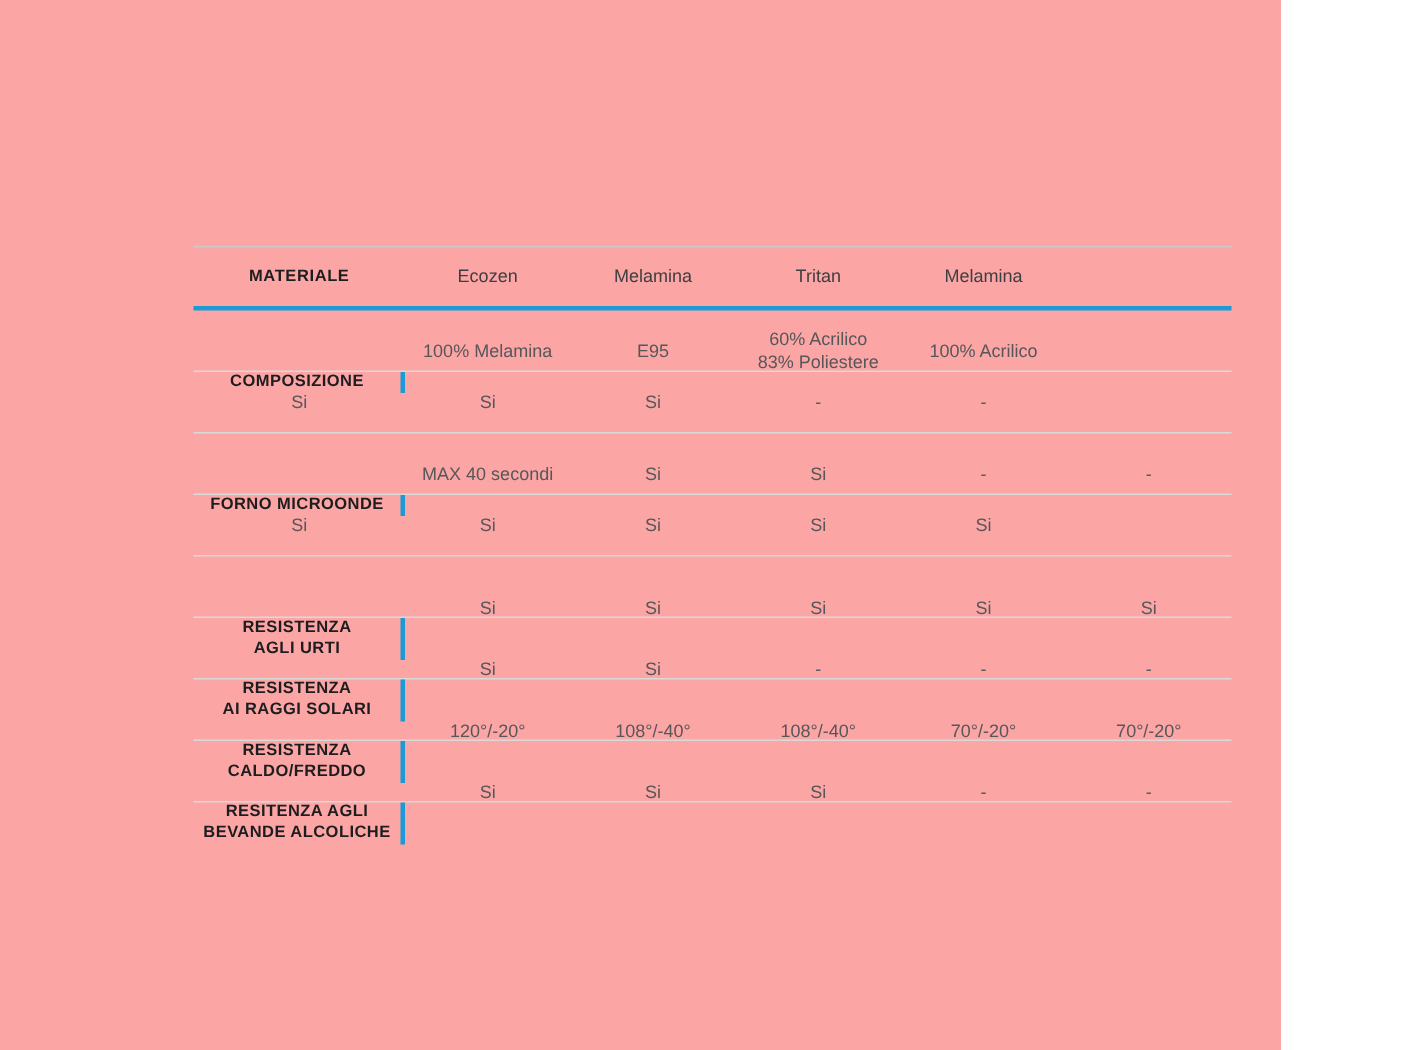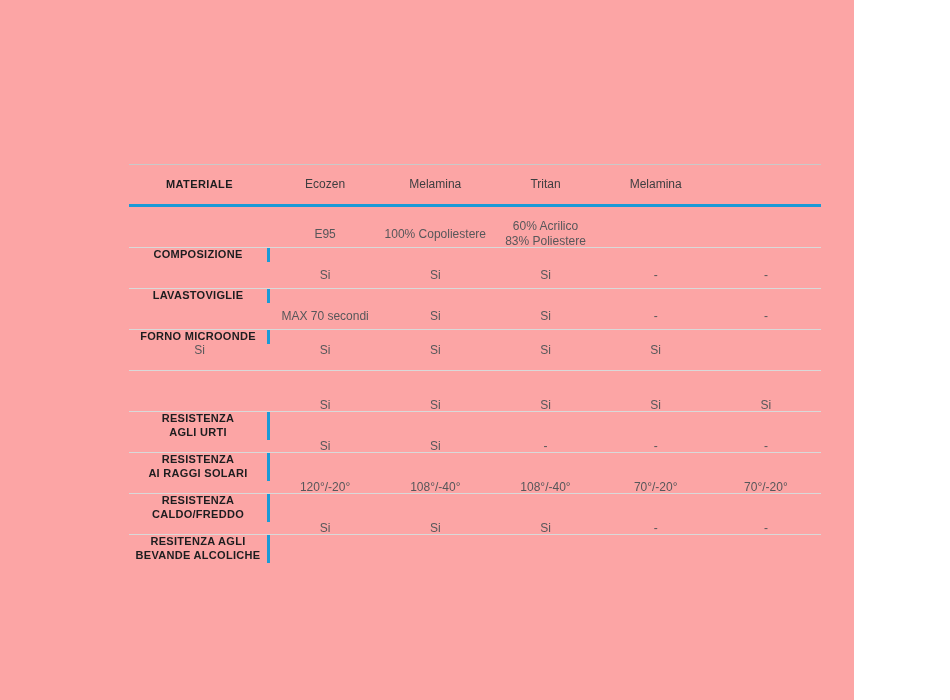--- a/index.html
+++ b/index.html
@@ -81,36 +81,36 @@
     <div class="cell header-cell">Ecozen</div>
         <div class="cell header-cell">Melamina</div>
         <div class="cell header-cell">Tritan</div>
         <div class="cell header-cell">Melamina</div>
       </div>
     <div class="blue-rule"></div>
     <div>
 
     <div class="row grid-cols">
           <div class="cell label-cell">COMPOSIZIONE</div>
+          <div class="cell value-cell">100% Melamina</div>
           <div class="cell value-cell">E95</div>
-          <div class="cell value-cell">100% Copoliestere</div>
           <div class="cell value-cell">60% Acrilico
 83% Poliestere</div>
+          <div class="cell value-cell">100% Acrilico</div>
         </div>
         <div class="row grid-cols">
-          <div class="cell label-cell">LAVASTOVIGLIE</div>
           <div class="cell value-cell">Si</div>
           <div class="cell value-cell">Si</div>
           <div class="cell value-cell">Si</div>
           <div class="cell value-cell">-</div>
           <div class="cell value-cell">-</div>
         </div>
         <div class="row grid-cols">
           <div class="cell label-cell">FORNO MICROONDE</div>
-          <div class="cell value-cell">MAX 70 secondi</div>
+          <div class="cell value-cell">MAX 40 secondi</div>
           <div class="cell value-cell">Si</div>
           <div class="cell value-cell">Si</div>
           <div class="cell value-cell">-</div>
           <div class="cell value-cell">-</div>
         </div>
         <div class="row grid-cols">
           <div class="cell value-cell">Si</div>
           <div class="cell value-cell">Si</div>
           <div class="cell value-cell">Si</div>
           <div class="cell value-cell">Si</div>

